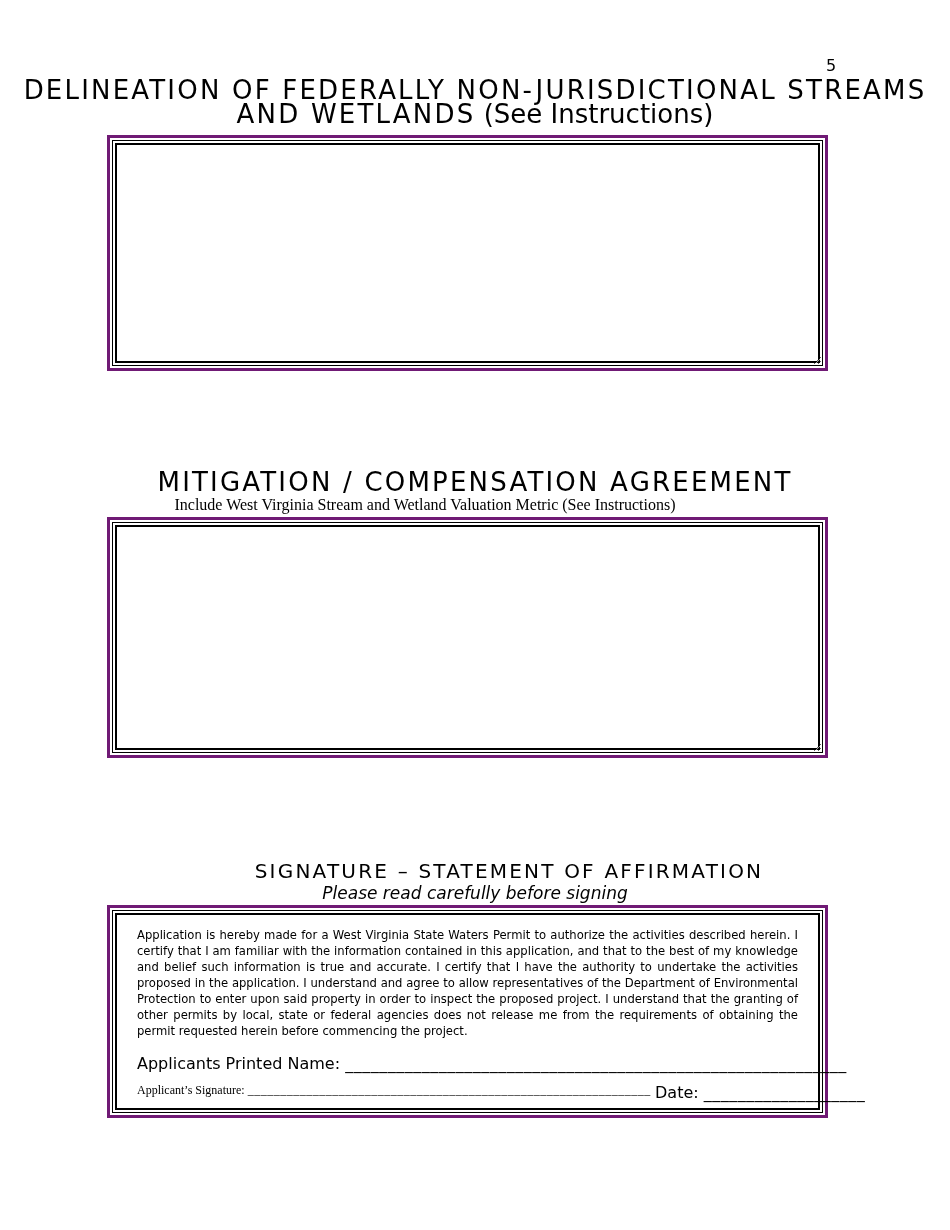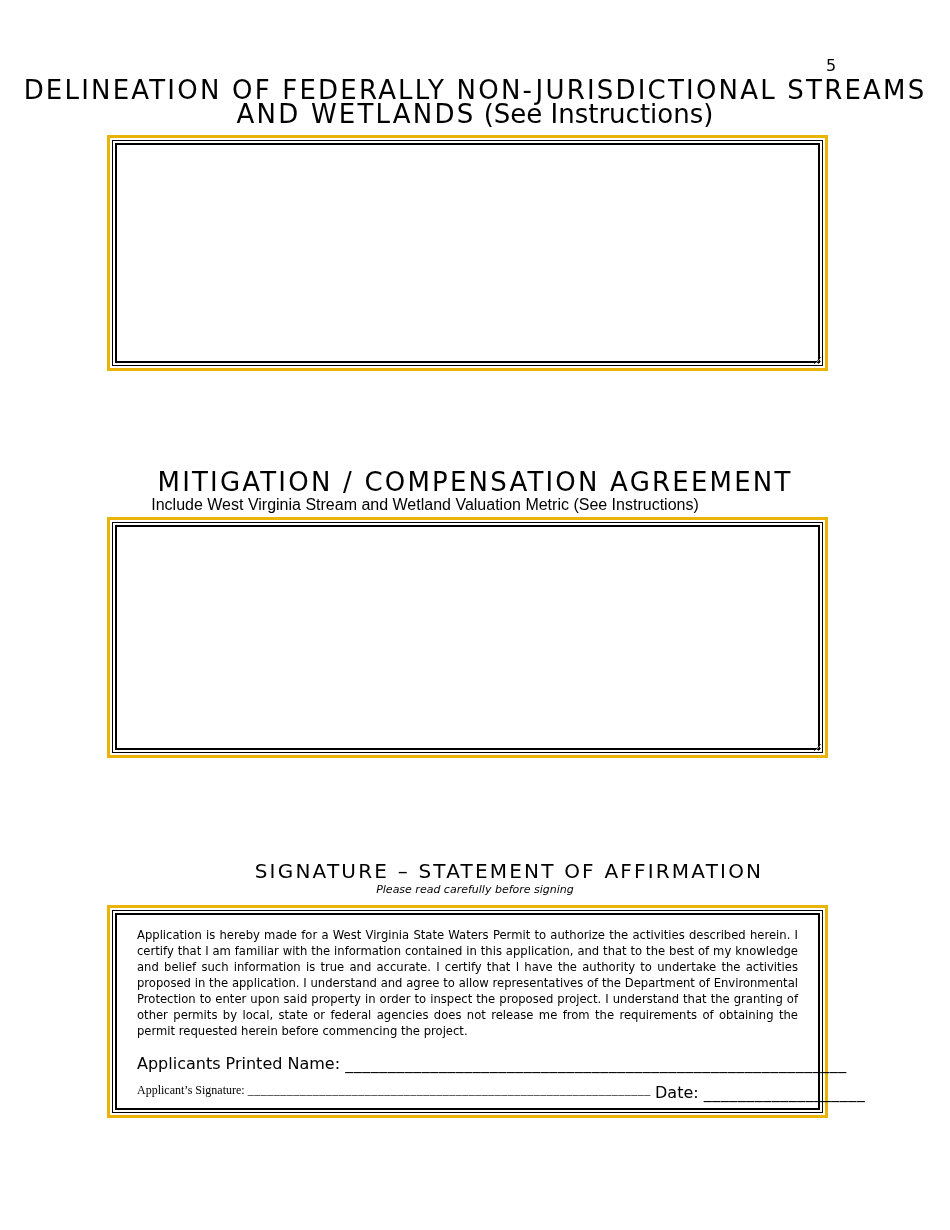--- a/index.html
+++ b/index.html
@@ -5,25 +5,25 @@
   html, body { margin: 0; padding: 0; background: #ffffff; }
   body { width: 950px; height: 1230px; position: relative; overflow: hidden;
          font-family: "DejaVu Sans", sans-serif; color: #000; }
   .page-number { position: absolute; left: 826px; top: 56px; font-size: 16px;
                  font-family: "DejaVu Sans", sans-serif; }
   .title { position: absolute; left: 0; width: 950px; text-align: center;
            font-family: "DejaVu Sans", sans-serif; font-size: 26px; letter-spacing: 2.2px;
            line-height: 24px; }
   .title .mixed { letter-spacing: 0; }
   .subtitle { position: absolute; left: 0; width: 850px; text-align: center;
-              font-family: Liberation Sans, sans-serif; font-size: 16px; line-height: 20px; }
+              font-family: Liberation Serif, serif; font-size: 16px; line-height: 20px; }
   .note { position: absolute; left: 0; width: 950px; text-align: center;
-          font-family: "DejaVu Sans", sans-serif; font-style: italic; font-size: 11px; }
+          font-family: "DejaVu Sans", sans-serif; font-style: italic; font-size: 17px; }
   .frame { position: absolute; left: 107px; width: 721px; box-sizing: border-box;
-           border: 3px solid #eab308; background: #fff; }
+           border: 3px solid #701a75; background: #fff; }
   .frame .l2 { position: absolute; inset: 2px; border: 1px solid #000; }
   .frame .l3 { position: absolute; inset: 5px; border: 2px solid #000; background: #fff; }
   .frame-input { width: 100%; height: 100%; border: none; outline: none; background: transparent; }
   .statement { position: absolute; left: 20px; right: 20px; top: 12px;
                font-family: "DejaVu Sans", sans-serif; font-size: 11.6px; line-height: 16px;
                text-align: justify; }
   .sig-row { position: absolute; left: 20px; font-size: 16px; white-space: nowrap; }
   .sig-row.serif { font-family: "Liberation Serif", serif; font-size: 12px; }
   .sig-row .blank { letter-spacing: 0.5px; }
 </style>

